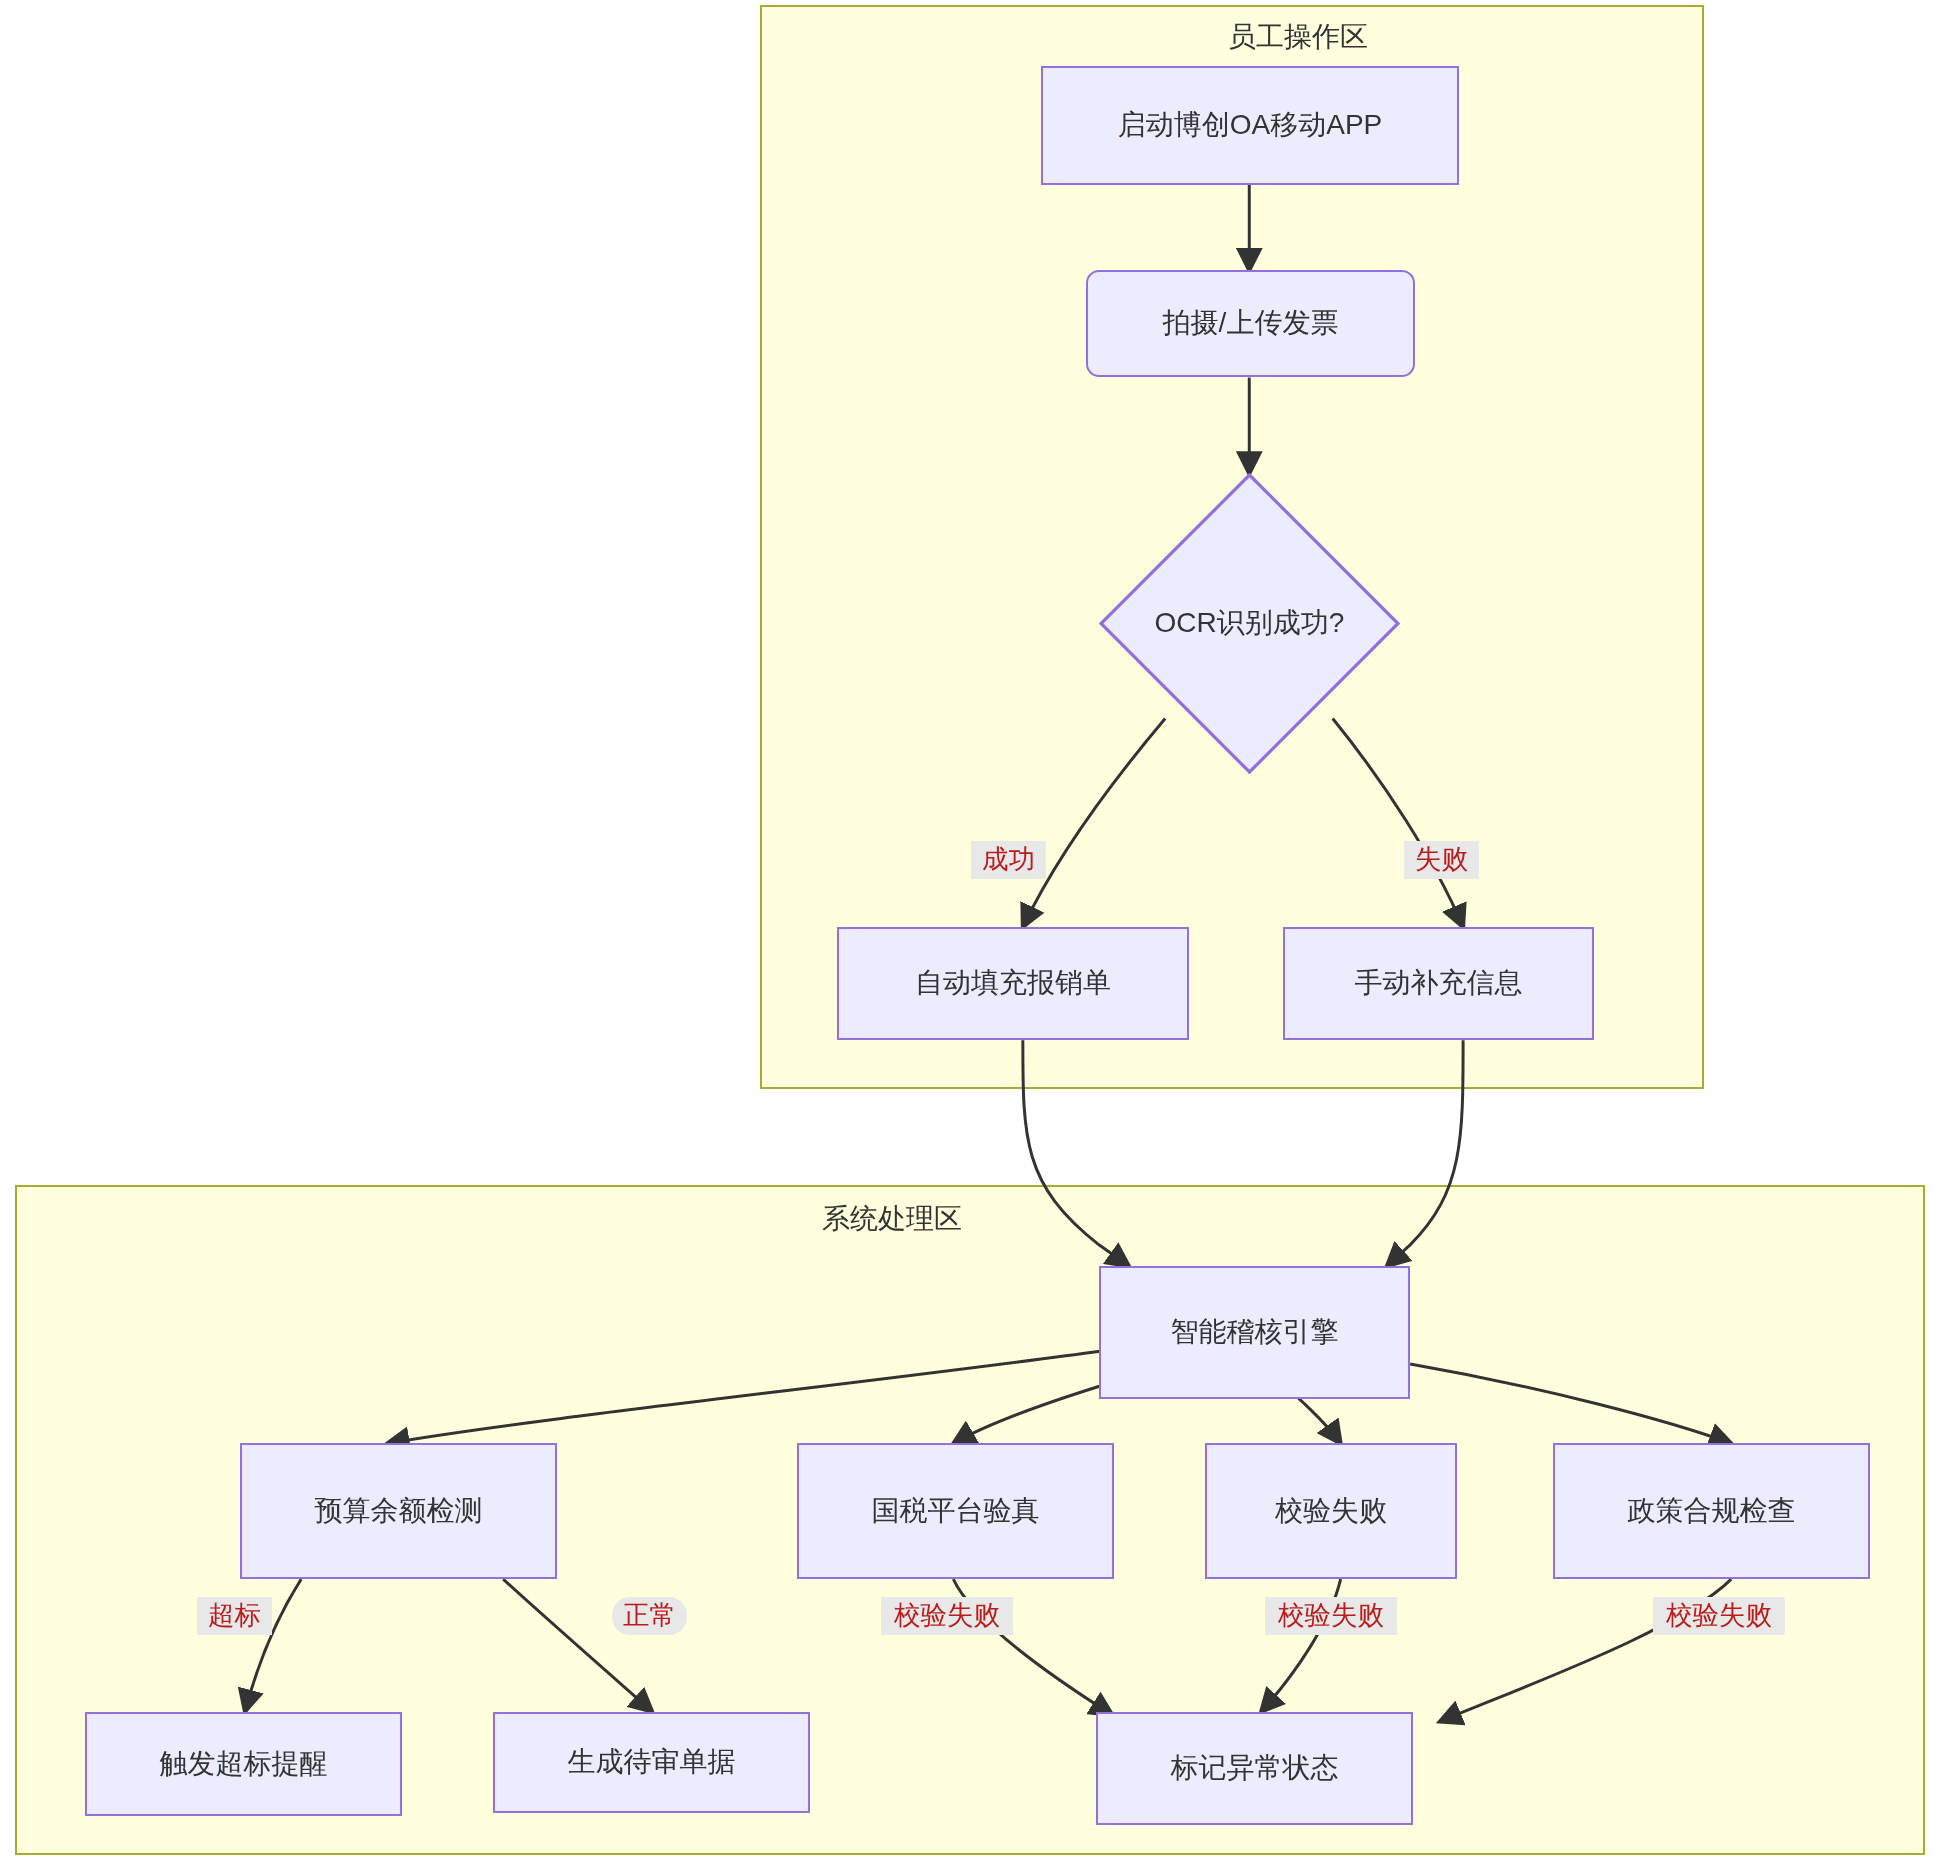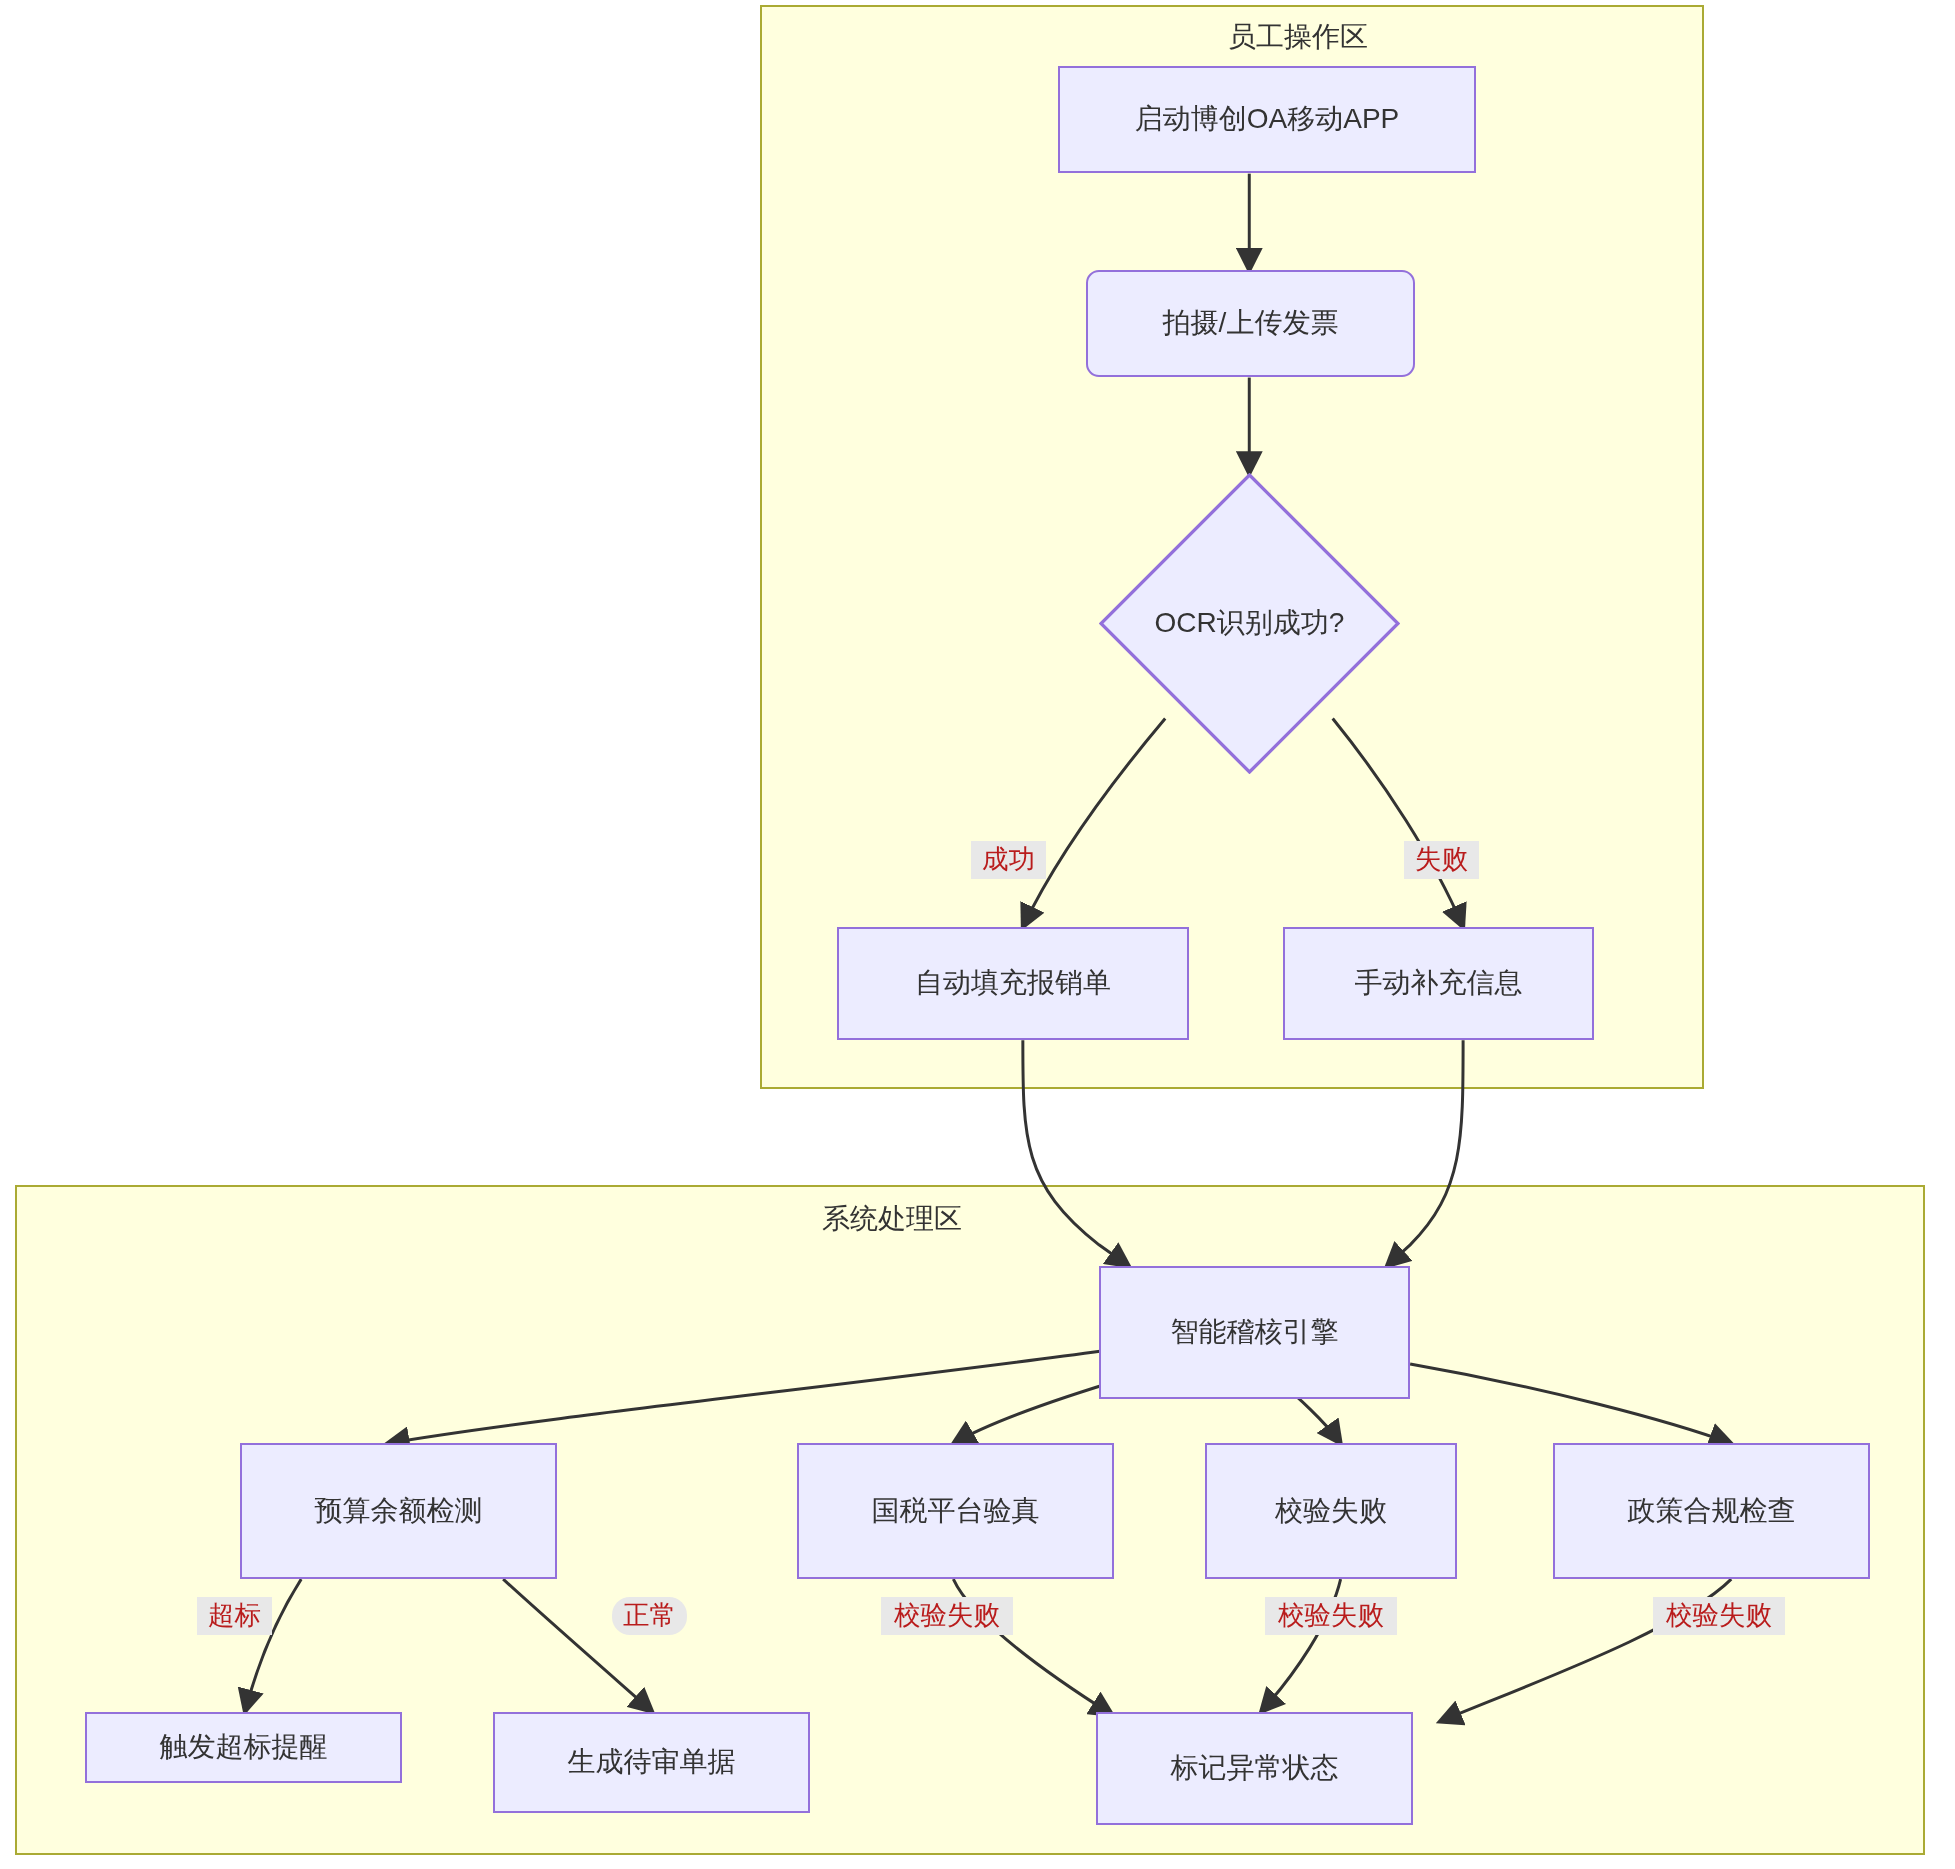--- a/index.html
+++ b/index.html
@@ -123,21 +123,21 @@
       <path d="M 760,2385 C 820,2440 900,2510 985,2585"></path>
 
       <path d="M 1440,2385 C 1470,2450 1585,2530 1680,2590"></path>
 
       <path d="M 2025,2385 C 2010,2450 1955,2530 1905,2585"></path>
 
       <path d="M 2615,2385 C 2540,2460 2320,2540 2175,2600"></path>
     </g>
   </svg>
 
-  <div class="node" style="left:1041px; top:66px; width:418px; height:107px;margin-left:17px;">启动博创OA移动APP</div>
+  <div class="node" style="left:1041px; top:66px; width:418px; height:119px;">启动博创OA移动APP</div>
 
   <div class="node" style="left:1086px; top:270px; width:329px; height:107px;border-radius:13px;">拍摄/上传发票</div>
 
   <div class="node diamond" style="left:1099px; top:473px; width:301px; height:301px;">
     <svg class="diamond-shape" viewBox="0 0 455 455" preserveAspectRatio="none" xmlns="http://www.w3.org/2000/svg">
       <polygon points="227.5,3 452,227.5 227.5,452 3,227.5" fill="#ececff" stroke="#9370db" stroke-width="5"></polygon>
     </svg>
     <span class="diamond-label">OCR识别成功?</span>
   </div>
 
@@ -148,21 +148,21 @@
   <div class="node" style="left:1099px; top:1266px; width:311px; height:133px;">智能稽核引擎</div>
 
   <div class="node" style="left:232px; top:1443px; width:317px; height:136px;margin-left:8px;">预算余额检测</div>
 
   <div class="node" style="left:797px; top:1443px; width:317px; height:136px;">国税平台验真</div>
 
   <div class="node" style="left:1205px; top:1443px; width:252px; height:136px;">校验失败</div>
 
   <div class="node" style="left:1553px; top:1443px; width:317px; height:136px;">政策合规检查</div>
 
-  <div class="node" style="left:85px; top:1712px; width:317px; height:71px;">触发超标提醒</div>
+  <div class="node" style="left:85px; top:1712px; width:317px; height:104px;">触发超标提醒</div>
 
   <div class="node" style="left:493px; top:1712px; width:317px; height:101px;">生成待审单据</div>
 
   <div class="node" style="left:1096px; top:1712px; width:317px; height:113px;">标记异常状态</div>
 
 
   <div class="edge-label" style="left:971px; top:841px; width:75px; height:38px;">成功</div>
 
   <div class="edge-label" style="left:1404px; top:841px; width:75px; height:38px;">失败</div>
 

